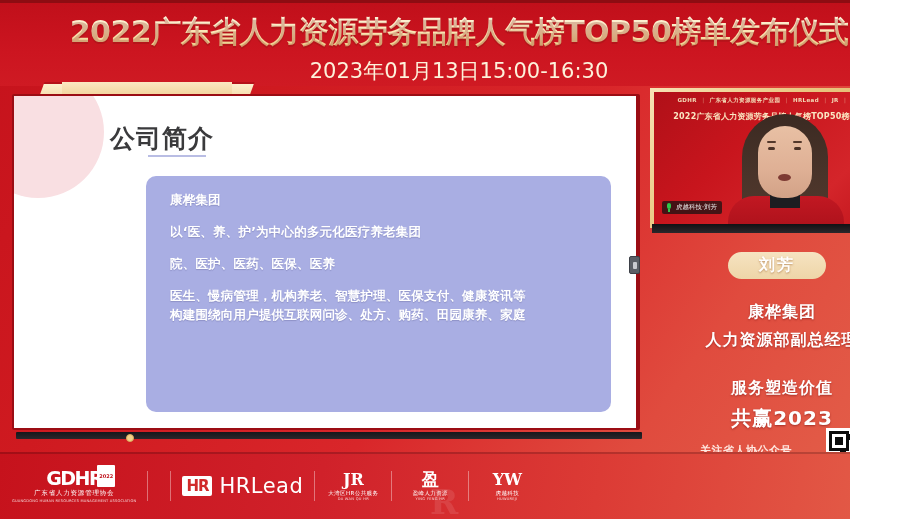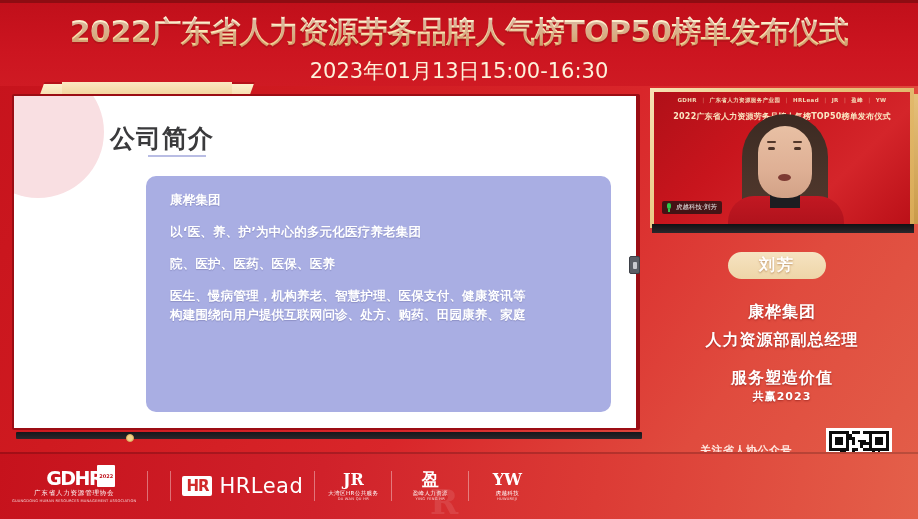--- a/index.html
+++ b/index.html
@@ -3,21 +3,21 @@
 <meta charset="utf-8">
 <style>
   * { box-sizing: border-box; margin: 0; padding: 0; }
   html, body {
     width: 918px; height: 519px;
     overflow: hidden;
     font-family: "Liberation Sans", "DejaVu Sans", sans-serif;
   }
   #stage {
     position: relative;
-    width: 918px; height: 519px;
+    width: 850px; height: 519px;
     background: linear-gradient(125deg, #c5121c 0%, #cf1a20 28%, #d9262a 55%, #e04b3e 78%, #e3604a 100%);
     overflow: hidden;
     padding-left: 32px;
   }
   
   .banner {
     position: absolute; left: 0; top: 0; width: 918px; height: 86px;
     background: linear-gradient(180deg, #c00f1a 0%, #cc1520 60%, #cf1a23 100%);
     text-align: center;
   }
@@ -234,22 +234,22 @@
     text-shadow: 0 1px 2px rgba(150,90,40,.55);
     font-family:"DejaVu Sans", sans-serif;
   }
   .right-block {
     position:absolute; left:646px; top:302px; width:272px;
     text-align:center; color:#ffffff;
     font-family:"DejaVu Sans", sans-serif;
   }
   .rb-line1 { font-size:16px; font-weight:700; letter-spacing:1px; text-shadow:0 1px 2px rgba(110,10,10,.5); }
   .rb-line2 { font-size:16px; font-weight:700; letter-spacing:1px; margin-top:7px; text-shadow:0 1px 2px rgba(110,10,10,.5); }
-  .rb-line3 { font-size:16px; font-weight:700; letter-spacing:1px; margin-top:17px; text-shadow:0 1px 2px rgba(110,10,10,.5); }
-  .rb-line4 { font-size:11px; font-weight:700; letter-spacing:1px; text-shadow:0 1px 2px rgba(110,10,10,.5); }
+  .rb-line3 { font-size:16px; font-weight:700; letter-spacing:1px; margin-top:27px; text-shadow:0 1px 2px rgba(110,10,10,.5); }
+  .rb-line4 { font-size:20px; font-weight:700; letter-spacing:1px; margin-top:6px; text-shadow:0 1px 2px rgba(110,10,10,.5); }
 
   
   .qr-text {
     position:absolute; left:700px; top:443px;
     text-align:right; color:#ffe9e2; line-height:15px;
     font-size:11px; font-weight:700; letter-spacing:.5px;
     font-family:"DejaVu Sans", sans-serif;
   }
   .qr-arrows {
     position:absolute; left:738px; top:481px;

